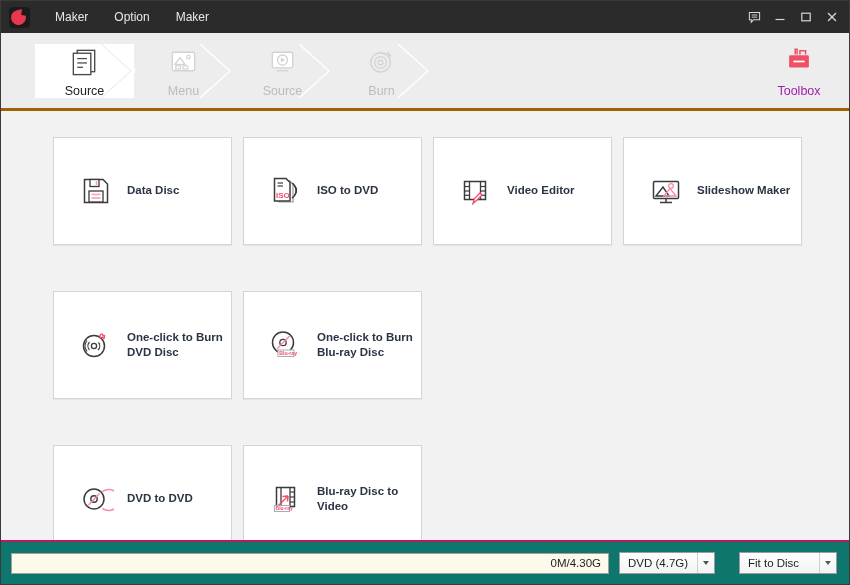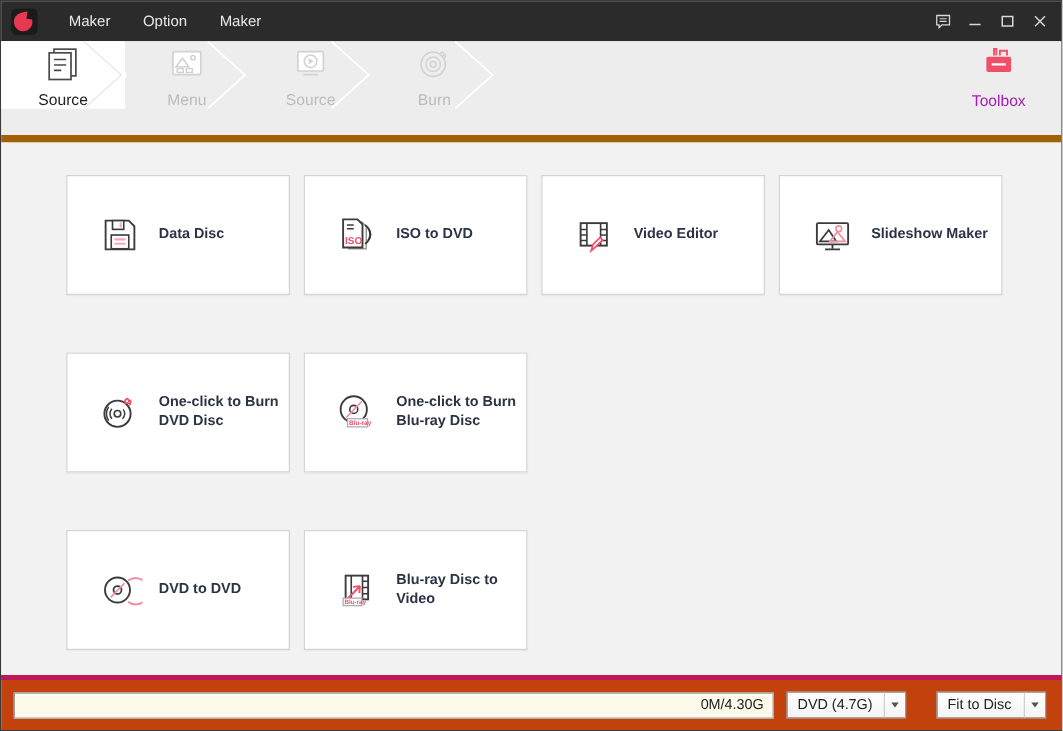--- a/index.html
+++ b/index.html
@@ -67,25 +67,26 @@
   .wc {
     width: 26px; height: 26px;
     display: flex; align-items: center; justify-content: center;
     color: #d8d8d8;
   }
 
   
   .nav {
     height: 75px;
     background: #ededed;
-    border-bottom: 6px solid #a16207;
-    display: flex;
-    align-items: flex-start;
-    flex: 0 0 auto;
-    position: relative;
+    border-bottom: 3px solid #a16207;
+    display: flex;
+    align-items: center;
+    flex: 0 0 auto;
+    position: relative;
+    padding-left: 34px;
   }
   .step {
     position: relative;
     width: 99px;
     display: flex;
     flex-direction: column;
     align-items: center;
     justify-content: center;
     box-sizing: border-box;
     flex: 0 0 auto;
@@ -125,21 +126,21 @@
     position: relative;
     overflow: hidden;
   }
   .grid-row {
     display: flex;
     padding-left: 52px;
     margin-bottom: 46px;
   }
   .card {
     width: 179px;
-    height: 96px;
+    height: 108px;
     background: #ffffff;
     border: 1px solid #d5d5d5;
     box-shadow: 0 1px 1px rgba(0,0,0,0.05);
     margin-right: 11px;
     display: flex;
     align-items: center;
     box-sizing: border-box;
     padding-left: 22px;
     cursor: pointer;
   }
@@ -153,22 +154,22 @@
     font-size: 11.5px;
     font-weight: bold;
     color: #2b3344;
     line-height: 1.32;
   }
 
   
   .bottombar {
     height: 44px;
     flex: 0 0 auto;
-    background: #c2410c;
-    border-top: 4px solid #be185d;
+    background: #0f766e;
+    border-top: 2px solid #be185d;
     display: flex;
     align-items: center;
     padding: 0 10px;
     box-sizing: border-box;
   }
   .capacity {
     flex: 1 1 auto;
     height: 21px;
     background: #fdfaec;
     border: 1px solid #a0a0a0;
@@ -192,21 +193,21 @@
     cursor: pointer;
   }
   .selwrap:last-child { margin-right: 2px; }
   .selwrap .selval {
     font-size: 11.5px;
     color: #222;
     padding: 0 8px;
     white-space: nowrap;
   }
   .sel-disc { width: 96px; }
-  .sel-fit { width: 88px; }
+  .sel-fit { width: 98px; }
   .selwrap .caret {
     margin-left: auto;
     width: 16px;
     display: flex; align-items: center; justify-content: center;
     border-left: 1px solid #cfcfcf;
     height: 100%;
   }
   .arrow-dn {
     width: 0; height: 0;
     border-left: 3.5px solid transparent;

